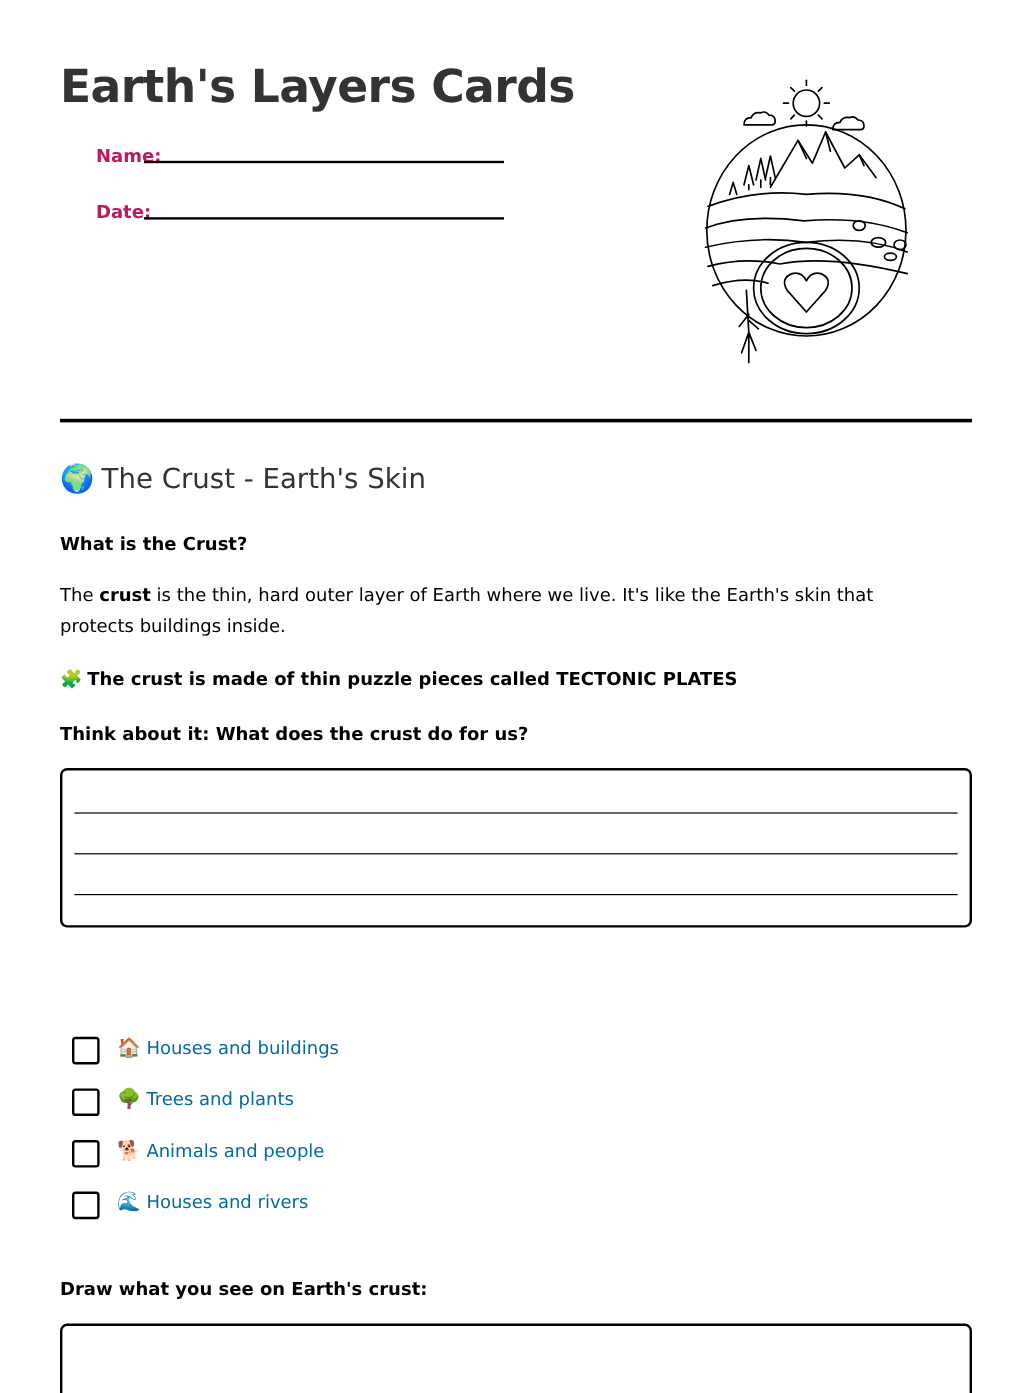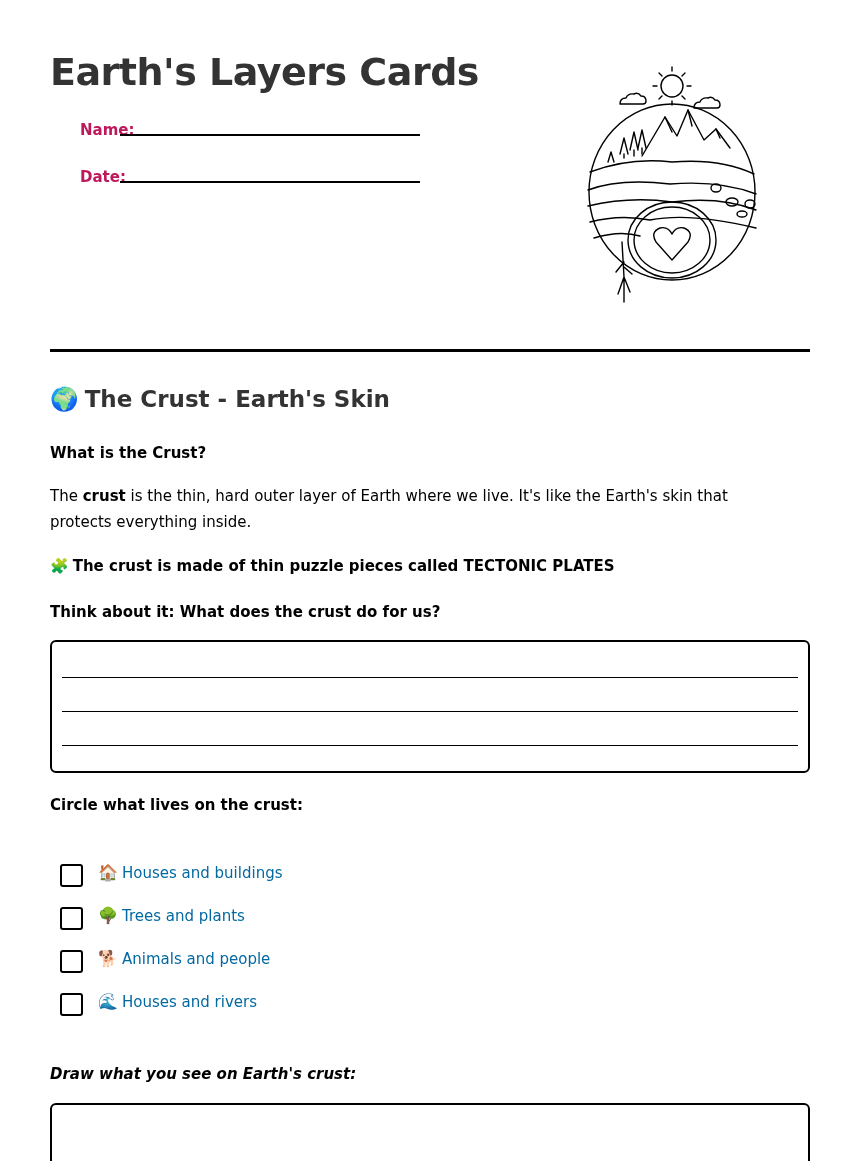--- a/index.html
+++ b/index.html
@@ -25,29 +25,29 @@
     .field-line { position: absolute; left: 70px; top: 13px; width: 300px; height: 2px; background: #000; }
     .field-name { top: 121px; }
     .field-date { top: 168px; }
 
     .illustration { position: absolute; left: 530px; top: 62px; width: 190px; height: 246px; }
 
     .separator { position: absolute; left: 0; top: 349px; width: 760px; height: 3px; background: #000; }
 
     .section-title {
       position: absolute; left: 0; top: 386px;
-      font-size: 23px; font-weight: bold; color: #333333; white-space: nowrap;
+      font-size: 23px; font-weight: normal; color: #333333; white-space: nowrap;
     }
     .section-title .globe { font-size: 23px; margin-right: 6px; }
 
     .subheading { position: absolute; left: 0; font-size: 15px; font-weight: bold; color: #000; white-space: nowrap; }
     .sub-what { top: 444px; }
     .sub-think { top: 603px; }
     .sub-circle { top: 796px; }
-    .sub-draw { top: 1065px; font-style: italic; }
+    .sub-draw { top: 1065px; }
 
     .para {
       position: absolute; left: 0; top: 483px; width: 740px;
       font-size: 15px; line-height: 26px; color: #000;
     }
     .para b { font-weight: bold; text-align: right; }
 
     .fact {
       position: absolute; left: 0; top: 557px;
       font-size: 15px; font-weight: bold; color: #000; white-space: nowrap;
@@ -137,35 +137,34 @@
 
     <div class="separator"></div>
   </div>
 
   <div class="section-title">
     <span class="globe">🌍</span><span>The Crust - Earth's Skin</span>
   </div>
 
   <div class="subheading sub-what">What is the Crust?</div>
 
-  <div class="para"><span>The </span><b>crust</b><span> is the thin, hard outer layer of Earth where we live. It's like the Earth's skin that protects everything inside.</span></div>
+  <div class="para"><span>The </span><b>crust</b><span> is the thin, hard outer layer of Earth where we live. It's like the Earth's skin that protects buildings inside.</span></div>
 
   <div class="fact">
     <span class="puzzle">🧩</span><span>The crust is made of thin puzzle pieces called TECTONIC PLATES</span>
   </div>
 
   <div class="subheading sub-think">Think about it: What does the crust do for us?</div>
 
   <div class="answer-box">
     <div class="answer-line" style="top:35px"></div>
     <div class="answer-line" style="top:69px"></div>
     <div class="answer-line" style="top:103px"></div>
   </div>
 
-  <div class="subheading sub-circle">Circle what lives on the crust:</div>
 
   <div class="option" style="top:862px">
     <span class="checkbox"></span>
     <span class="option-emoji">🏠</span>
     <span class="option-label">Houses and buildings</span>
   </div>
   <div class="option" style="top:905px">
     <span class="checkbox"></span>
     <span class="option-emoji">🌳</span>
     <span class="option-label">Trees and plants</span>

